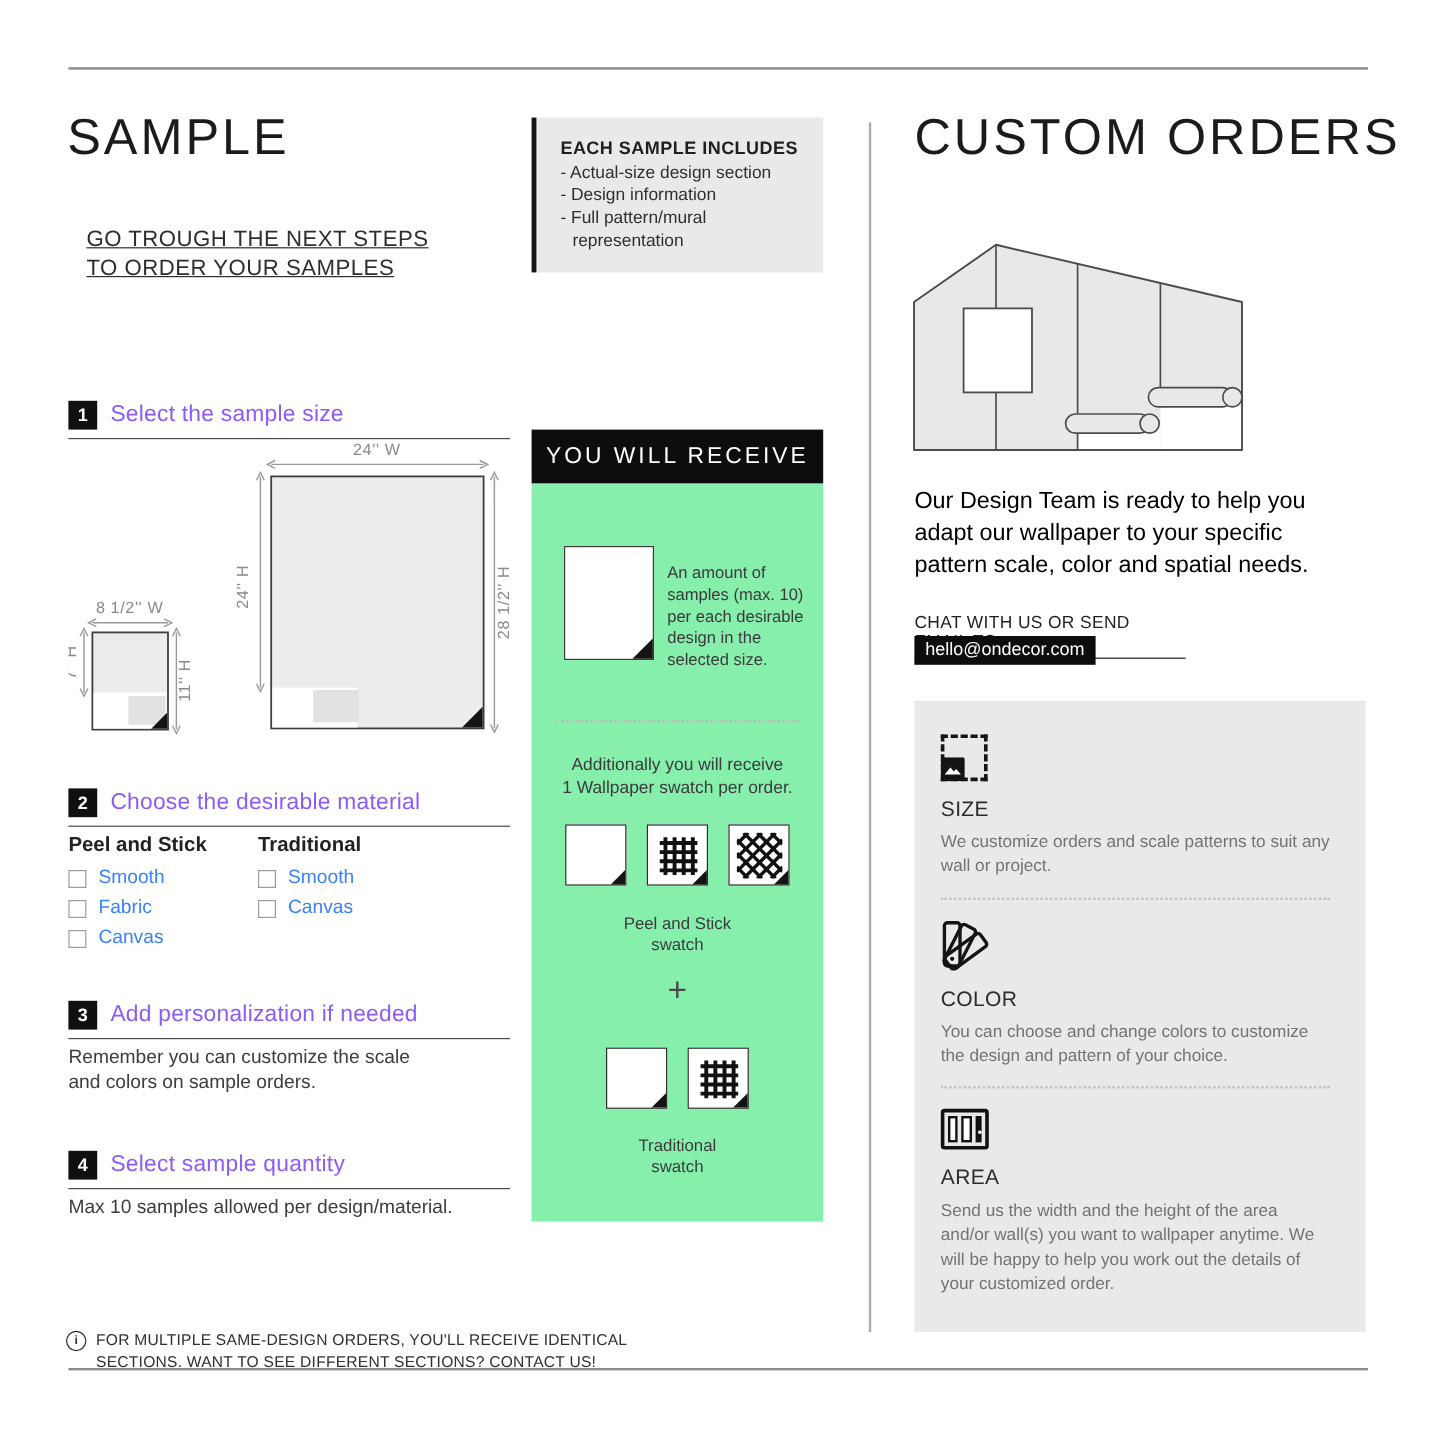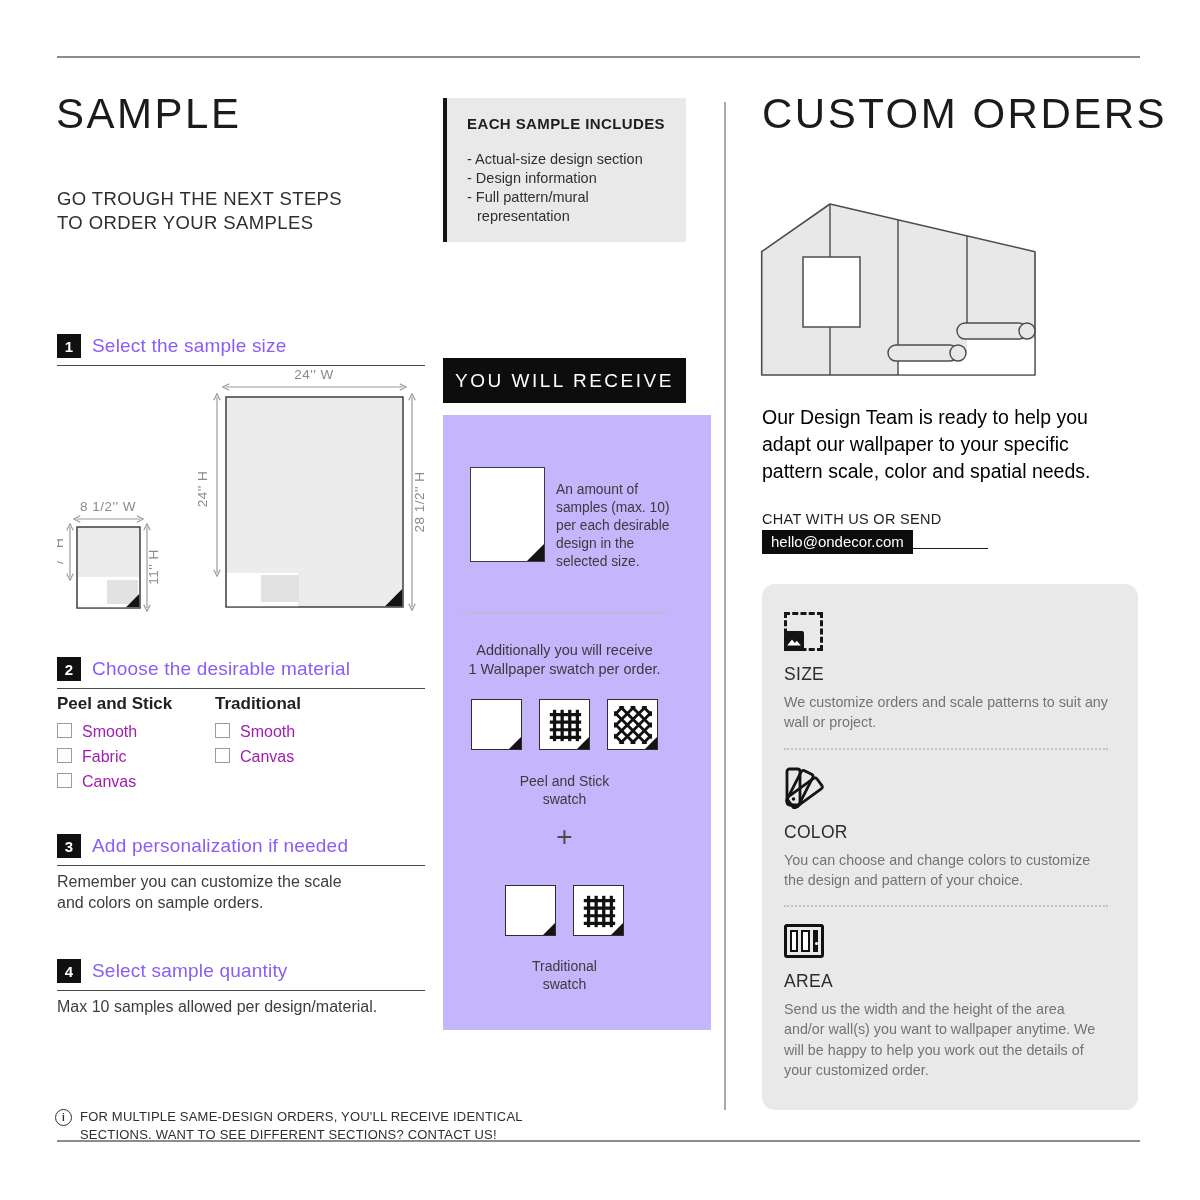--- a/index.html
+++ b/index.html
@@ -7,57 +7,57 @@
           font-family:"Liberation Sans",sans-serif;color:#333;}
   .abs{position:absolute;}
 
   
   .rule{position:absolute;left:57px;width:1083px;height:2px;background:#8c8c8c;}
   .divider-v{position:absolute;left:724px;top:102px;width:2px;height:1008px;background:#ababab;}
 
   
   .big-title{position:absolute;font-size:42px;letter-spacing:2.5px;color:#1b1b1b;font-weight:400;}
 
-  .subtitle{position:absolute;left:57px;top:187px;font-size:18.5px;letter-spacing:0.4px;
-            line-height:1.3;color:#2e2e2e;}
+  .subtitle{position:absolute;left:72px;top:187px;font-size:18.5px;letter-spacing:0.4px;
+            line-height:1.3;color:#2e2e2e;text-decoration:underline;}
 
   
   .includes-box{position:absolute;left:443px;top:98px;width:243px;box-sizing:border-box;
                 background:#e9e9e9;border-left:4px solid #141414;padding:17px 12px 17px 20px;}
-  .includes-title{font-size:15px;font-weight:bold;letter-spacing:0.4px;color:#1f1f1f;margin-bottom:18px;}
+  .includes-title{font-size:15px;font-weight:bold;letter-spacing:0.4px;color:#1f1f1f;margin-bottom:3px;}
   .includes-item{font-size:14.5px;line-height:1.3;color:#2f2f2f;padding-left:10px;text-indent:-10px;}
   .includes-item::before{content:"- ";}
 
   
   .step{position:absolute;left:57px;width:368px;display:flex;align-items:center;gap:11px;
         border-bottom:1.5px solid #4a4a4a;padding-bottom:7px;}
   .step-badge{width:24px;height:24px;background:#101010;color:#fff;font-size:15px;font-weight:bold;
               display:flex;align-items:center;justify-content:center;flex:0 0 auto;}
   .step-title{font-size:19px;color:#8b5cf6;letter-spacing:0.2px;white-space:nowrap;}
 
   .body-text{position:absolute;font-size:16px;line-height:1.32;color:#3d3d3d;}
 
   
   .mat-col{position:absolute;top:694px;}
   .mat-title{font-size:17px;font-weight:bold;color:#222;margin-bottom:9px;}
-  .mat-item{display:flex;margin-bottom:7px;font-size:16px;color:#a21caf;}
+  .mat-item{display:flex;align-items:center;margin-bottom:7px;font-size:16px;color:#3b82f6;}
   .checkbox{width:13px;height:13px;border:1.5px solid #9b9b9b;background:#fff;margin-right:10px;flex:0 0 auto;}
 
   
   .footnote{position:absolute;left:55px;top:1108px;width:470px;display:flex;gap:8px;}
   .info-icon{width:15px;height:15px;border:1.4px solid #2f2f2f;border-radius:50%;flex:0 0 auto;
              display:flex;align-items:center;justify-content:center;font-size:10px;color:#2f2f2f;margin-top:1px;}
   .info-icon::before{content:"i";font-weight:bold;}
   .footnote-text{font-size:13px;letter-spacing:0.2px;line-height:1.35;color:#2f2f2f;}
 
   
   .ywr-header{position:absolute;left:443px;top:358px;width:243px;height:45px;background:#0d0d0d;
               color:#fff;display:flex;align-items:center;justify-content:center;
               font-size:19px;letter-spacing:2.5px;}
-  .ywr-panel{position:absolute;left:443px;top:415px;width:268px;height:615px;background:#c4b5fd;}
+  .ywr-panel{position:absolute;left:443px;top:403px;width:243px;height:615px;background:#86efac;}
   .page-icon{position:absolute;left:27px;top:52px;width:73px;height:93px;background:#fff;
              border:1.3px solid #3c3c3c;}
   .fold{position:absolute;right:0;bottom:0;width:0;height:0;
         border-left:17px solid transparent;border-bottom:17px solid #141414;}
   .fold-sm{position:absolute;right:0;bottom:0;width:0;height:0;
         border-left:12px solid transparent;border-bottom:12px solid #141414;}
   .ywr-text{position:absolute;left:113px;top:66px;width:128px;font-size:13.8px;line-height:1.3;color:#3b3b3b;}
   .dotted{position:absolute;left:20px;width:203px;border-top:2px dotted #bcbcbc;}
   .center-text{position:absolute;left:0;width:243px;text-align:center;font-size:14.5px;
                line-height:1.32;color:#3b3b3b;}
@@ -67,21 +67,21 @@
   .plus{position:absolute;left:0;width:243px;text-align:center;font-size:28px;color:#4a4a4a;font-weight:400;}
 
   
   .intro{position:absolute;left:762px;top:404px;width:372px;font-size:19.5px;line-height:1.38;color:#000000;}
   .chat-label{position:absolute;left:762px;top:511px;width:226px;font-size:14.5px;letter-spacing:0.3px;
               color:#1f1f1f;border-bottom:1.6px solid #1f1f1f;padding-bottom:5px;}
   .email-badge{position:absolute;left:762px;top:530px;background:#0d0d0d;color:#fff;
                font-size:15px;padding:3px 9px 4px;}
 
   .features-panel{position:absolute;left:762px;top:584px;width:376px;height:526px;background:#e9e9e9;
-                  box-sizing:border-box;padding:28px 30px 18px 22px;border-radius:13px;}
+                  box-sizing:border-box;padding:28px 30px 18px 22px;}
   .feature-title{font-size:17.5px;color:#2d2d2d;letter-spacing:0.3px;margin:13px 0 7px;}
   .feature-text{font-size:14.3px;line-height:1.42;color:#737373;margin:0;}
   .feature-divider{border:none;border-top:2px dotted #c2c2c2;margin:15px 0 17px;}
 
   .size-icon{position:relative;width:33px;height:33px;border:3px dashed #161616;}
   .size-icon svg{position:absolute;left:-3px;bottom:-3px;}
   .area-icon{width:40px;height:34px;border:3px solid #111;border-radius:3px;box-sizing:border-box;
              display:flex;padding:3px;gap:3px;}
   .area-bar{flex:1;border:2.5px solid #111;background:#fff;box-sizing:border-box;}
   .area-dark{flex:1.3;background:#111;position:relative;}

